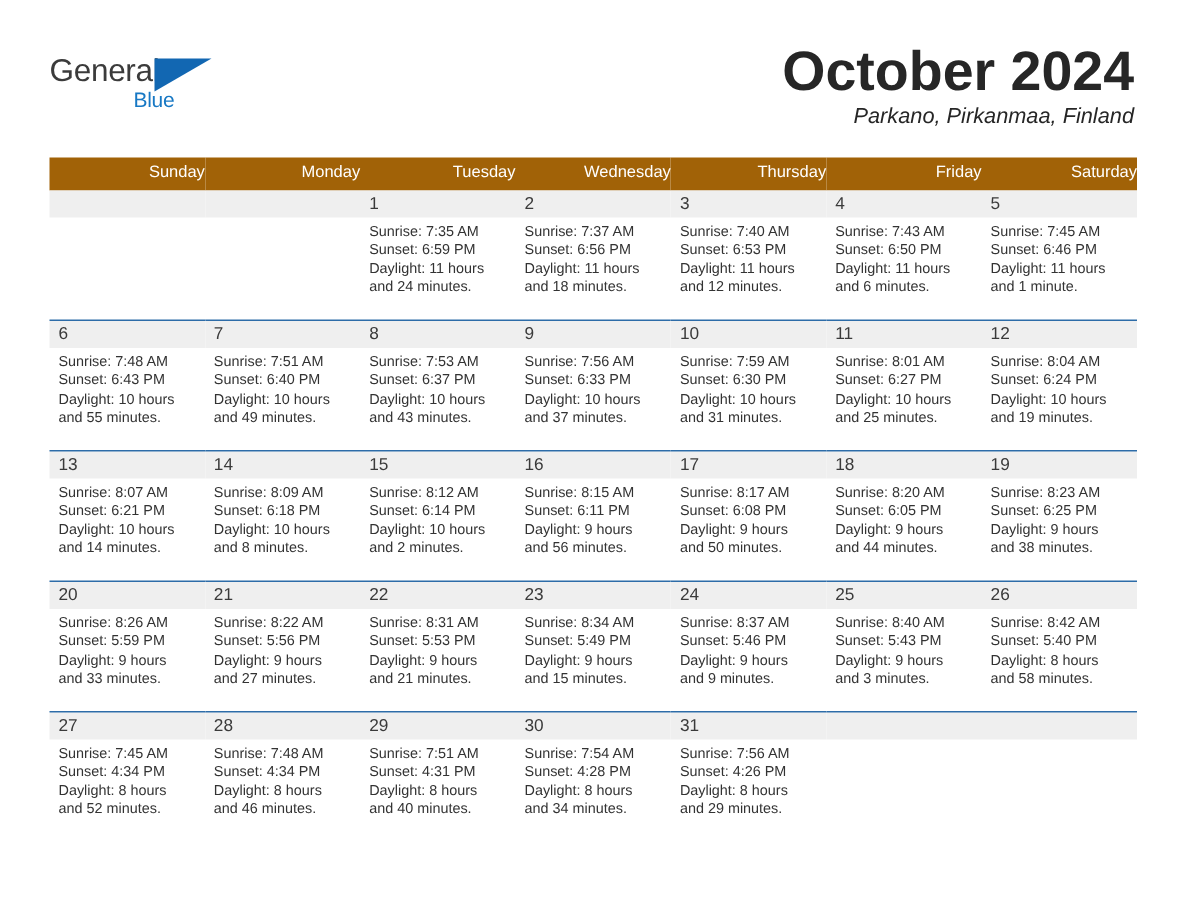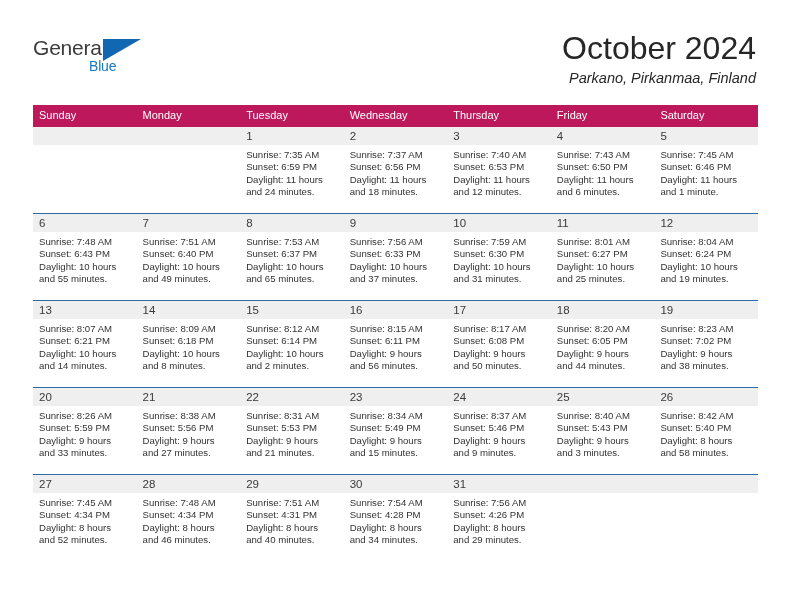--- a/index.html
+++ b/index.html
@@ -62,23 +62,23 @@
     color: #1778c4;
     font-family: "Liberation Sans", sans-serif;
   }
   .title-block {
     position: absolute;
     right: 36px;
     top: 32px;
     text-align: right;
   }
   .cal-title {
-    font-size: 32px;
+    font-size: 37px;
     color: #262626;
-    font-weight: normal;
+    font-weight: bold;
     line-height: 32px;
     white-space: nowrap;
   }
   .cal-location {
     font-size: 14.5px;
     color: #262626;
     line-height: 20px;
     margin-top: 4px;
     white-space: nowrap;
     font-style: italic;
@@ -90,25 +90,25 @@
     left: 33px;
     top: 105px;
     width: 725px;
   }
   table.cal {
     width: 725px;
     border-collapse: collapse;
     table-layout: fixed;
   }
   table.cal th {
-    background: #be185d;
+    background: #a16207;
     color: #ffffff;
     font-size: 11px;
     font-weight: normal;
-    text-align: left;
+    text-align: right;
     padding: 4px 0 5px 6px;
     height: 12px;
     line-height: 13px;
     border: none;
   }
   table.cal td {
     vertical-align: top;
     padding: 0;
     border: none;
     border-top: 1.5px solid #2d6ca8;
@@ -247,21 +247,21 @@
                 <div>Daylight: 10 hours</div>
                 <div>and 49 minutes.</div>
               </div>
             </td>
             <td>
               <div class="daynum-band">8</div>
               <div class="cell-body">
                 <div>Sunrise: 7:53 AM</div>
                 <div>Sunset: 6:37 PM</div>
                 <div>Daylight: 10 hours</div>
-                <div>and 65 minutes.</div>
+                <div>and 43 minutes.</div>
               </div>
             </td>
             <td>
               <div class="daynum-band">9</div>
               <div class="cell-body">
                 <div>Sunrise: 7:56 AM</div>
                 <div>Sunset: 6:33 PM</div>
                 <div>Daylight: 10 hours</div>
                 <div>and 37 minutes.</div>
               </div>
@@ -346,40 +346,40 @@
                 <div>Sunrise: 8:20 AM</div>
                 <div>Sunset: 6:05 PM</div>
                 <div>Daylight: 9 hours</div>
                 <div>and 44 minutes.</div>
               </div>
             </td>
             <td>
               <div class="daynum-band">19</div>
               <div class="cell-body">
                 <div>Sunrise: 8:23 AM</div>
-                <div>Sunset: 7:02 PM</div>
+                <div>Sunset: 6:25 PM</div>
                 <div>Daylight: 9 hours</div>
                 <div>and 38 minutes.</div>
               </div>
             </td>
           </tr>
           <tr class="week-row">
             <td>
               <div class="daynum-band">20</div>
               <div class="cell-body">
                 <div>Sunrise: 8:26 AM</div>
                 <div>Sunset: 5:59 PM</div>
                 <div>Daylight: 9 hours</div>
                 <div>and 33 minutes.</div>
               </div>
             </td>
             <td>
               <div class="daynum-band">21</div>
               <div class="cell-body">
-                <div>Sunrise: 8:38 AM</div>
+                <div>Sunrise: 8:22 AM</div>
                 <div>Sunset: 5:56 PM</div>
                 <div>Daylight: 9 hours</div>
                 <div>and 27 minutes.</div>
               </div>
             </td>
             <td>
               <div class="daynum-band">22</div>
               <div class="cell-body">
                 <div>Sunrise: 8:31 AM</div>
                 <div>Sunset: 5:53 PM</div>

